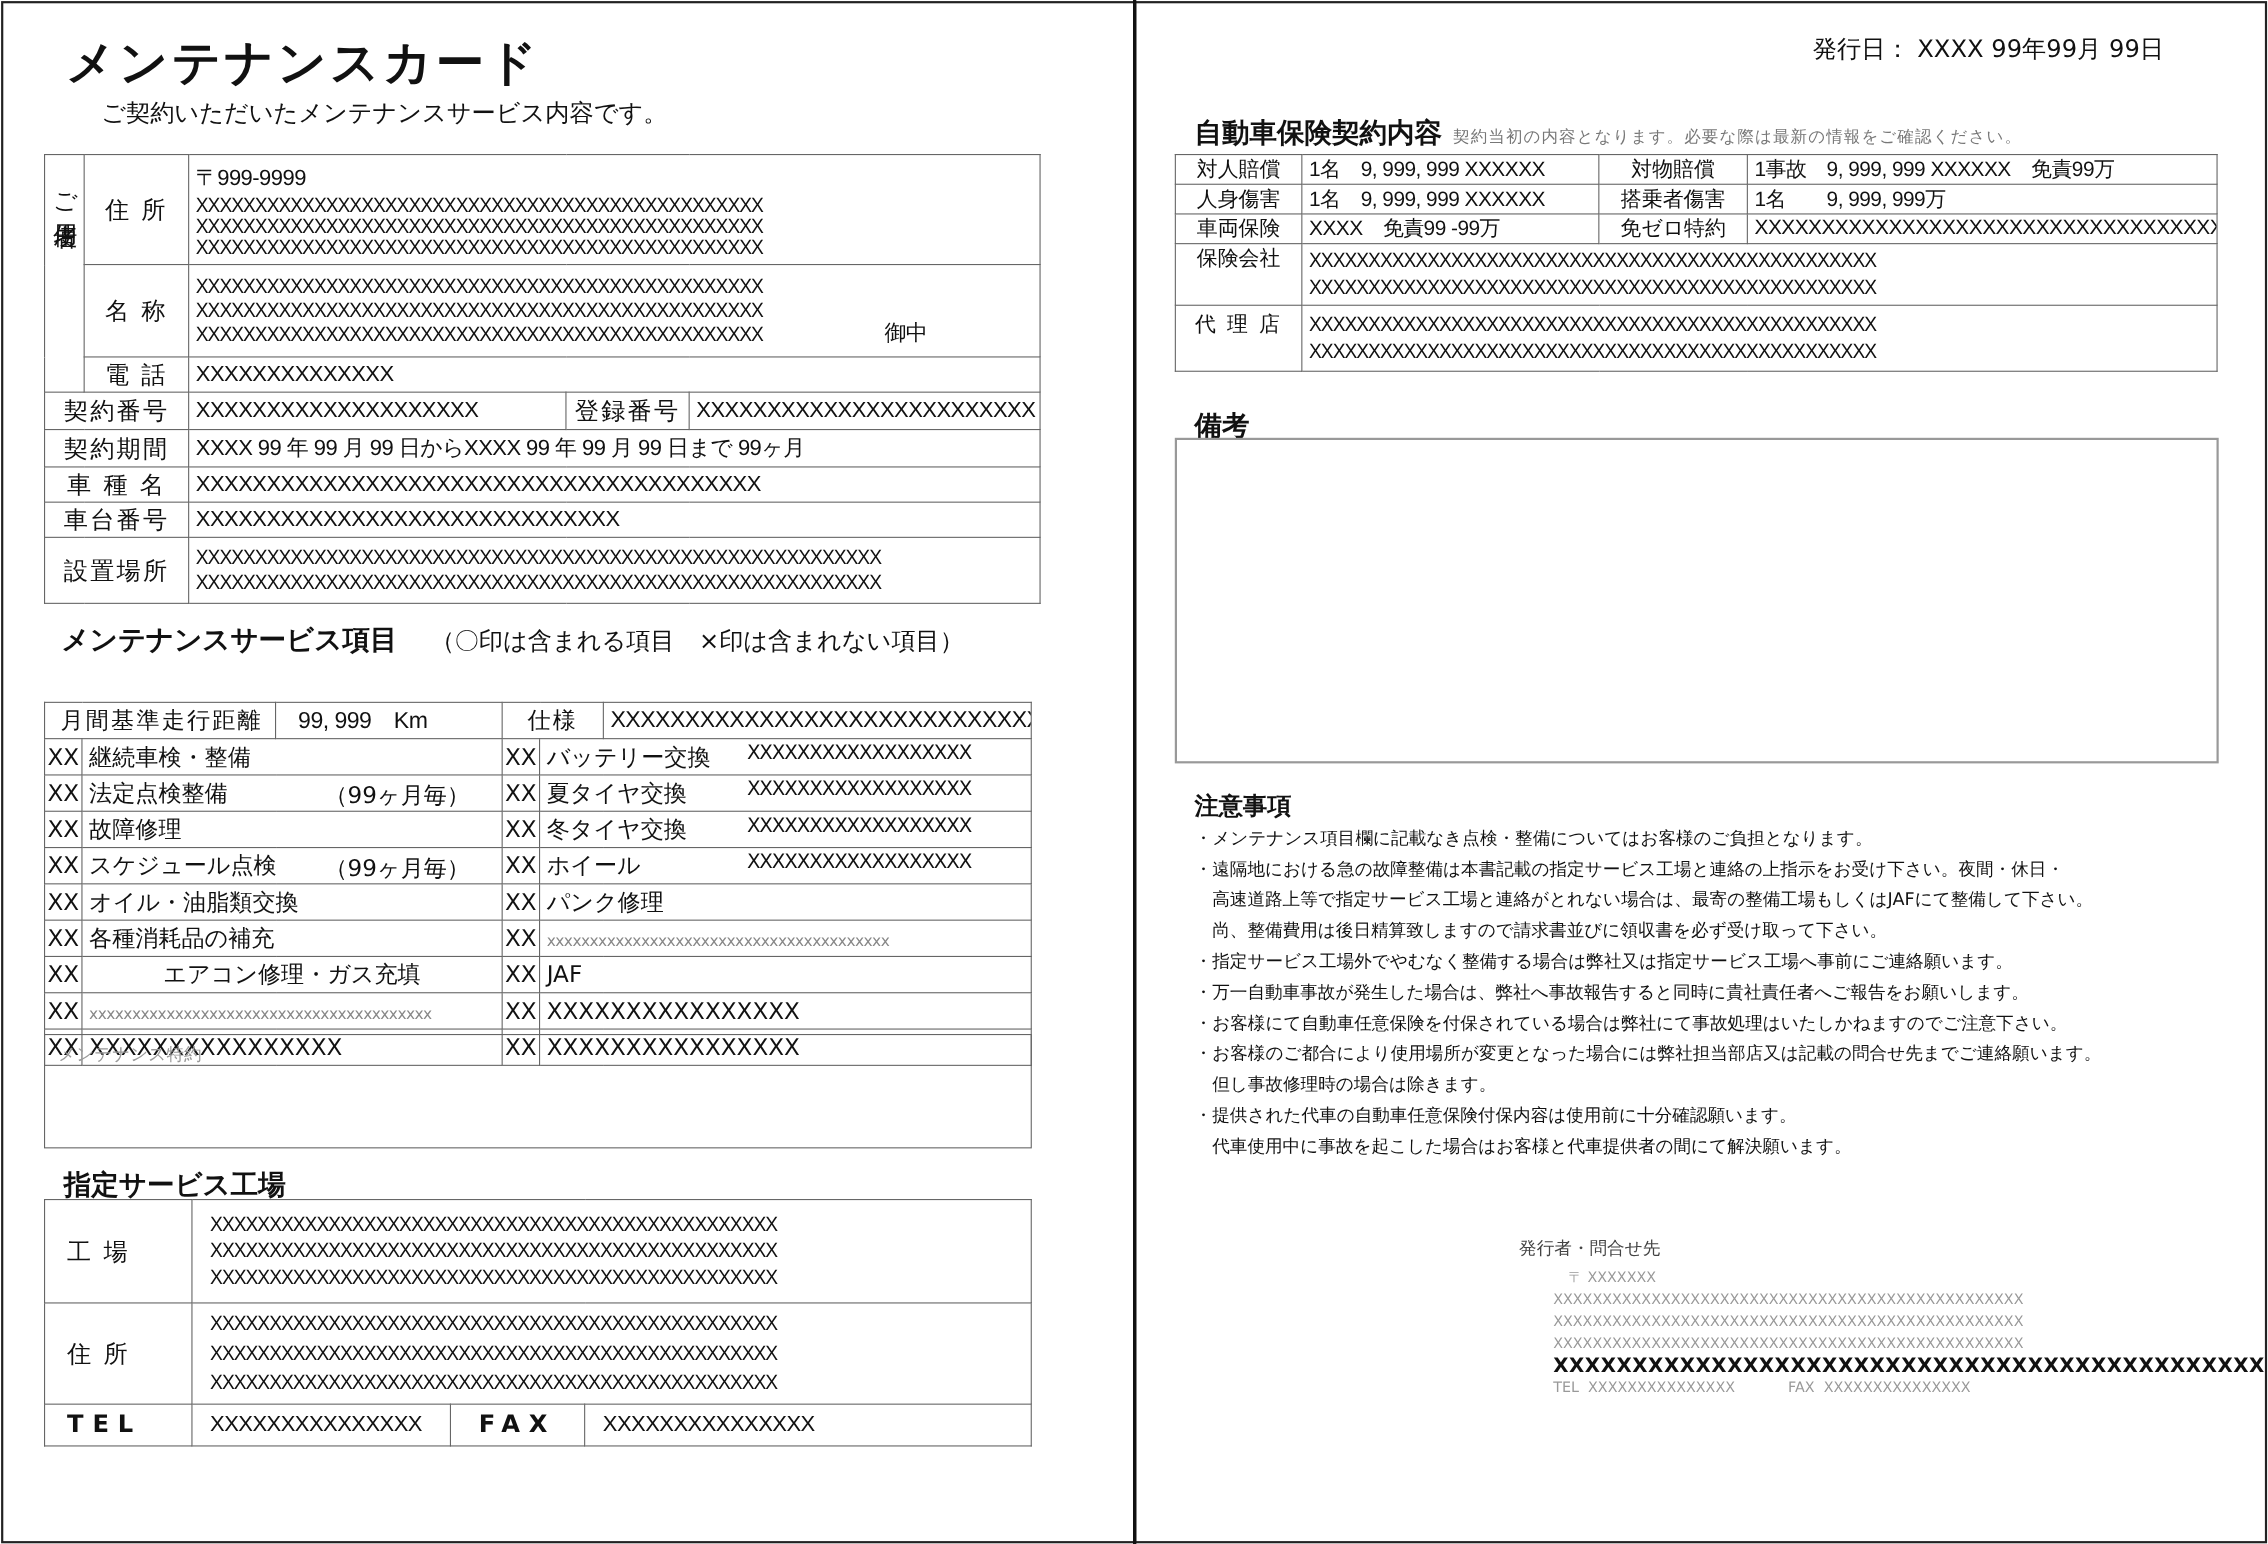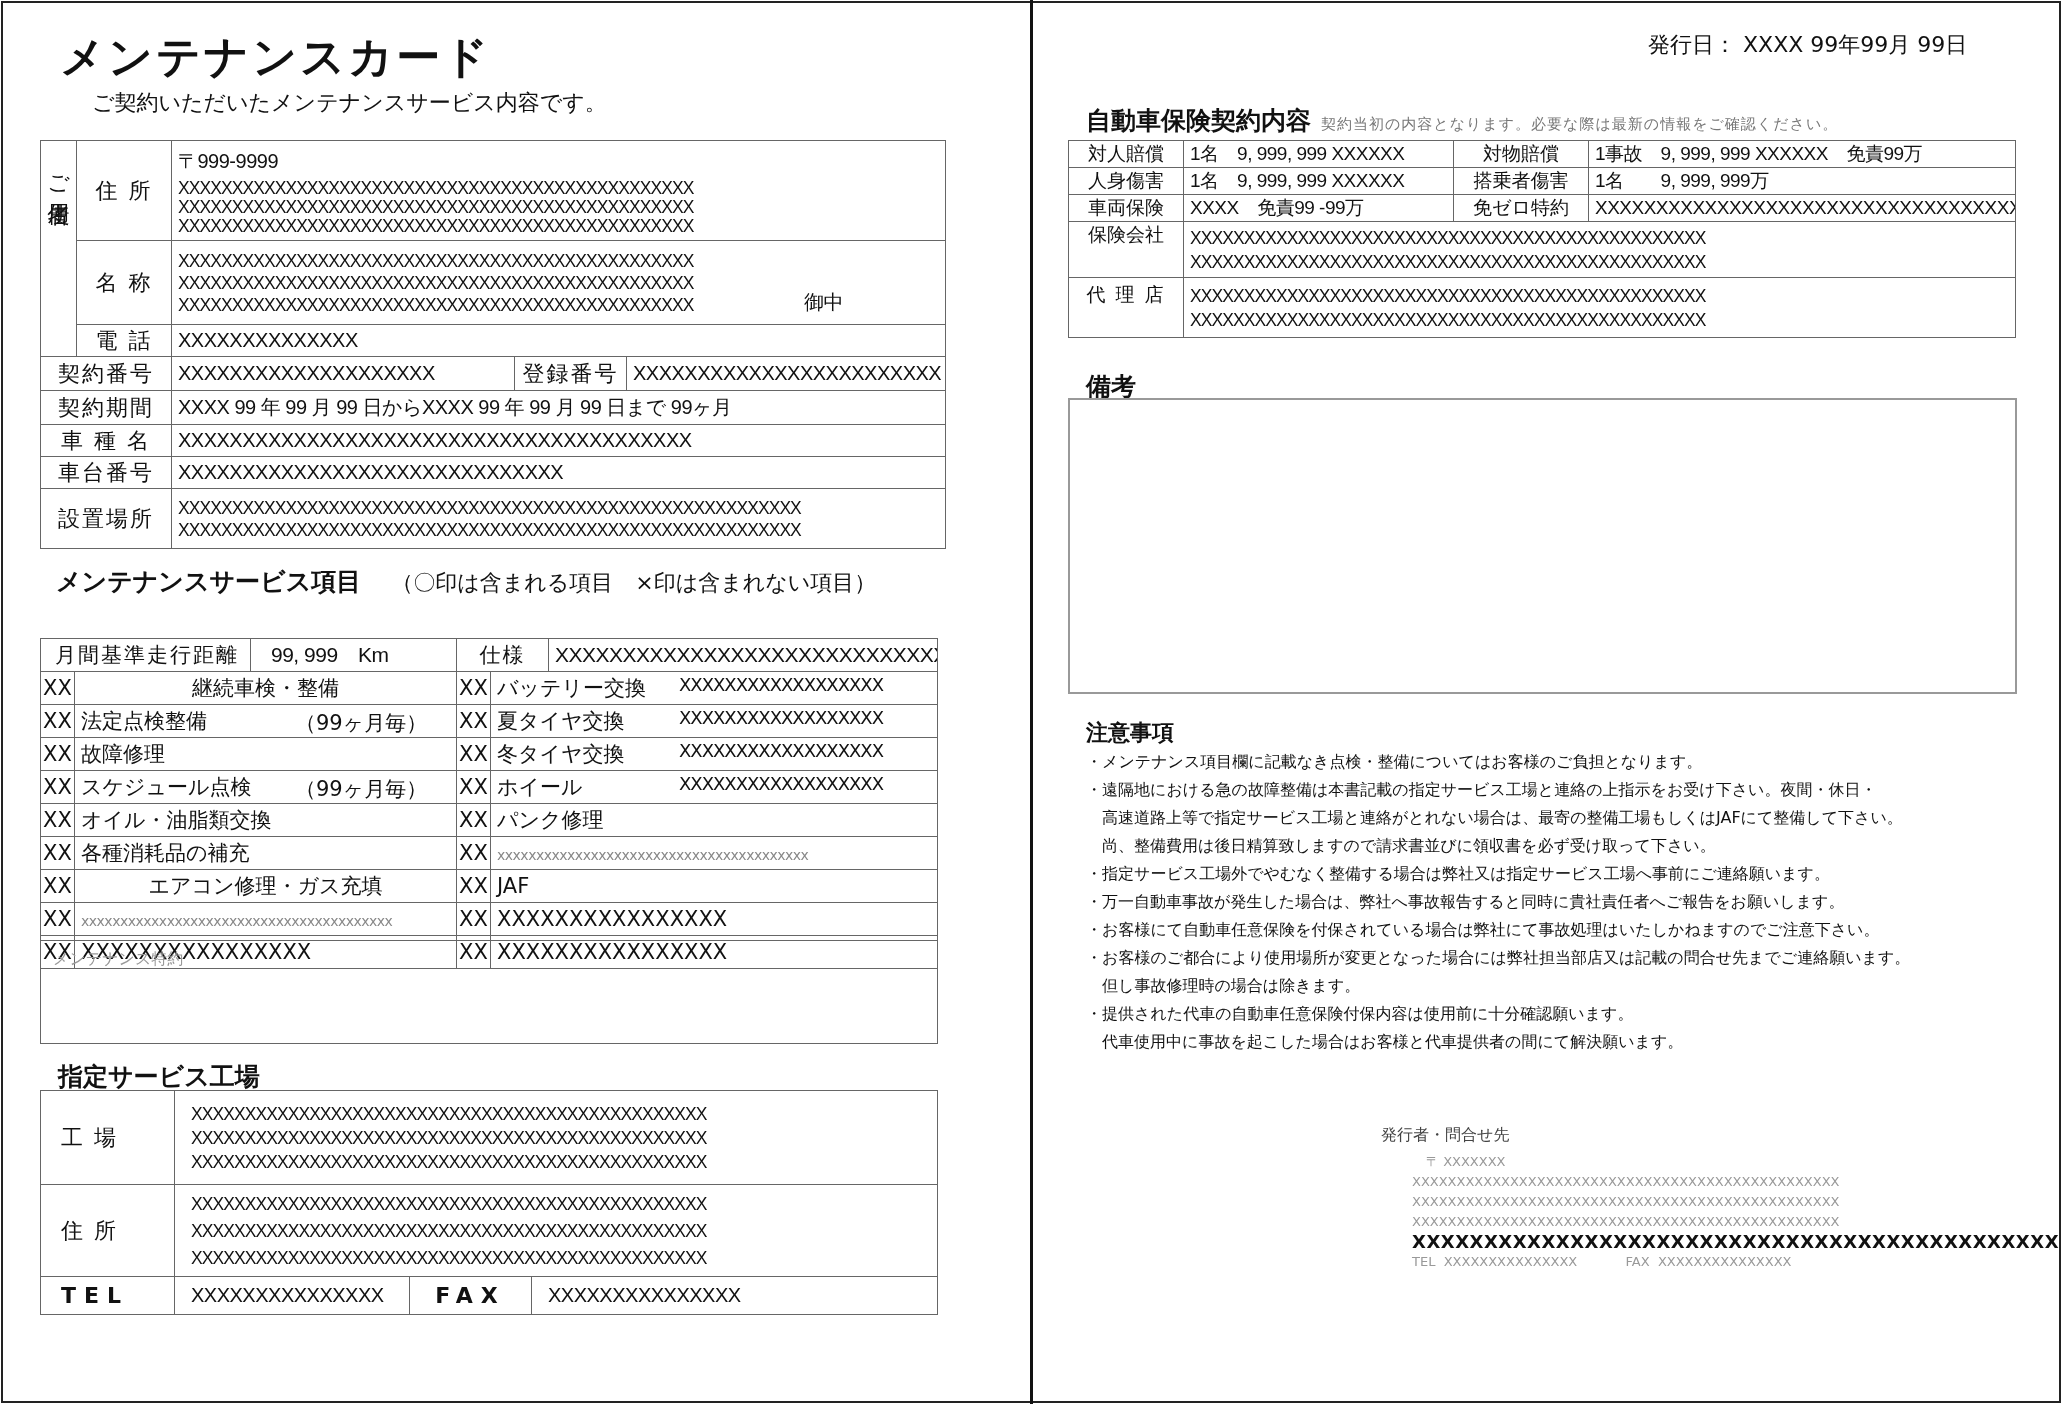--- a/index.html
+++ b/index.html
@@ -133,21 +133,21 @@
     <td colspan="2" class="lbl" style="text-align:left;padding-left:14px;">月間基準走行距離</td>
     <td class="val" style="padding-left:20px;">99, 999　Km</td>
     <td colspan="2" class="lbl">仕様</td>
     <td class="val">XXXXXXXXXXXXXXXXXXXXXXXXXXXXXX</td>
   </tr>
 
   </tbody>
     <tbody id="svc-rows">
       <tr>
         <td class="chk">XX</td>
-        <td colspan="2" style="position: relative; text-align: center;"><span class="">継続車検・整備</span><span style="position: absolute; margin-left: 0px; left: 220px; top: 4px;"></span></td>
+        <td colspan="2" style="position: relative;"><span class="">継続車検・整備</span><span style="position: absolute; margin-left: 0px; left: 220px; top: 4px;"></span></td>
         <td class="chk">XX</td>
         <td colspan="2" style="position:relative;"><span class="">バッテリー交換</span><span style="position:absolute;left:188px;top:2px;font-size:18px;letter-spacing:-1px;">XXXXXXXXXXXXXXXXXX</span></td>
       </tr>
       <tr>
         <td class="chk">XX</td>
         <td colspan="2" style="position: relative;"><span class="">法定点検整備</span><span style="position: absolute; margin-left: 0px; left: 220px; top: 4px;">（99ヶ月毎）</span></td>
         <td class="chk">XX</td>
         <td colspan="2" style="position:relative;"><span class="">夏タイヤ交換</span><span style="position:absolute;left:188px;top:2px;font-size:18px;letter-spacing:-1px;">XXXXXXXXXXXXXXXXXX</span></td>
       </tr>
       <tr>

